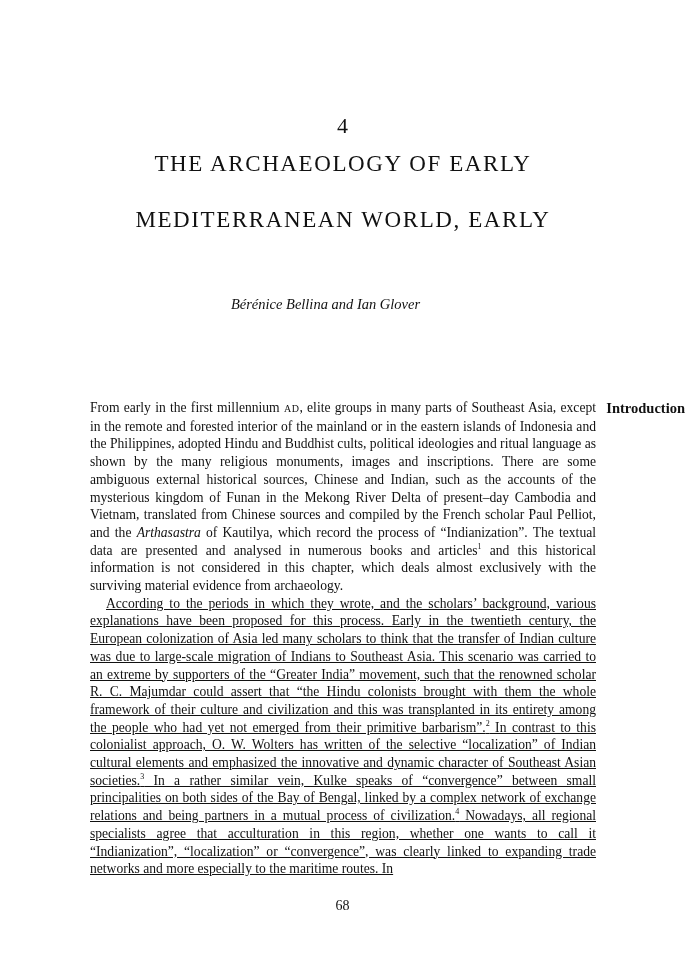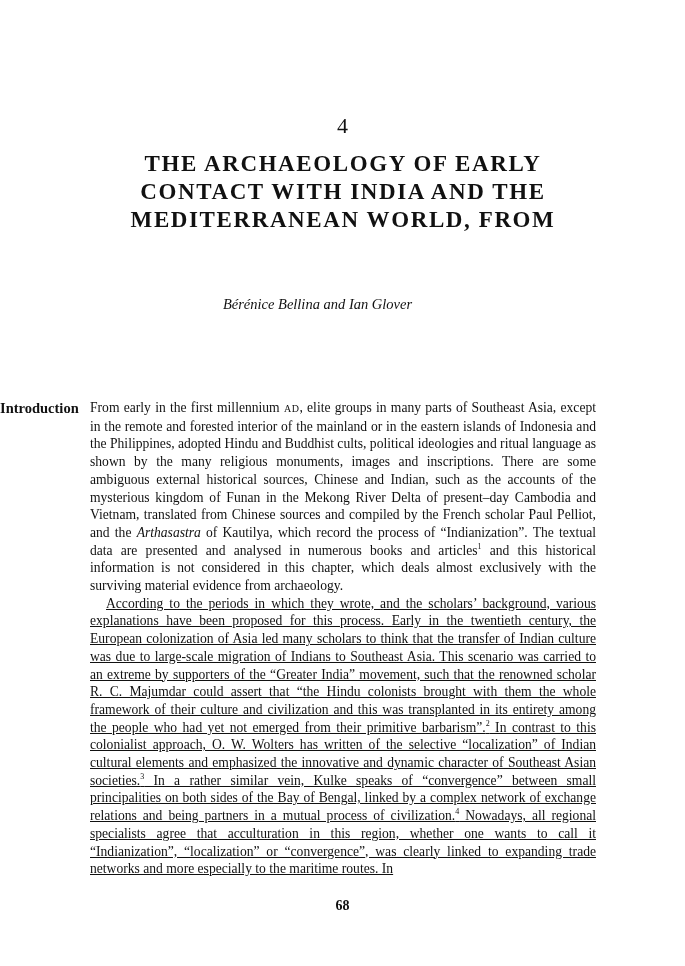--- a/index.html
+++ b/index.html
@@ -1,38 +1,38 @@
 <!DOCTYPE html>
 <html><head>
 <meta charset="utf-8">
 <style>
   html, body { margin: 0; padding: 0; background: #ffffff; }
   body { width: 685px; height: 966px; position: relative; overflow: hidden; color: #111; font-family: "Liberation Serif", "DejaVu Serif", serif; }
   .chapter-num { position: absolute; top: 113px; left: 0; width: 685px; text-align: center; font-size: 22px; }
-  .title { position: absolute; top: 150px; left: 90px; width: 506px; text-align: center; font-size: 23px; line-height: 28px; letter-spacing: 1.6px; font-weight: bold; margin: 0; }
+  .title { position: absolute; top: 150px; left: 90px; width: 506px; text-align: center; font-size: 23px; line-height: 28px; letter-spacing: 1.6px; font-weight: normal; margin: 0; }
   .title .sc { font-size: 15px; letter-spacing: 1px; }
-  .authors { position: absolute; top: 296px; left: 0; width: 635px; text-align: center; font-style: italic; font-size: 14.5px; }
-  .heading { position: absolute; top: 400px; left: 0; width: 685px; text-align: left; font-weight: bold; font-size: 14.5px; }
+  .authors { position: absolute; top: 296px; left: 0; width: 635px; text-align: center; font-style: italic; font-size: 14.5px; padding-left: 8px; }
+  .heading { position: absolute; top: 400px; left: 0; width: 685px; text-align: right; font-weight: bold; font-size: 14.5px; }
   .body { position: absolute; top: 399px; left: 90px; width: 506px; font-size: 13.6px; line-height: 17.7px; text-align: justify; }
   .body p { margin: 0; }
   .body p.indent { text-indent: 16px; text-decoration: underline; }
   .body .sc { font-size: 10px; letter-spacing: 0.5px; }
   sup { font-size: 8px; line-height: 0; vertical-align: super; }
-  .page-num { position: absolute; top: 898px; left: 0; width: 685px; text-align: center; font-size: 14px; font-weight: bold; }
+  .page-num { position: absolute; top: 898px; left: 0; width: 685px; text-align: center; font-size: 14px; }
 </style>
 </head>
 <body>
 
 <div>
   <div class="chapter-num">4</div>
 
   <h1 class="title">
     <span>THE ARCHAEOLOGY OF EARLY</span><br>
-    <span>CONTACT WITH INDIA AND THE</span><br>
-    <span>MEDITERRANEAN WORLD, FROM</span><br>
+    <br>
+    <span>MEDITERRANEAN WORLD, EARLY</span><br>
     <br>
   </h1>
 
   <div class="authors">Bérénice Bellina and Ian Glover</div>
 
   <div class="heading">Introduction</div>
 
   <div class="body">
     <p><span>From early in the first millennium </span><span class="sc">AD</span><span>, elite groups in many parts of Southeast Asia, except in the remote and forested interior of the mainland or in the eastern islands of Indonesia and the Philippines, adopted Hindu and Buddhist cults, political ideologies and ritual language as shown by the many religious monuments, images and inscriptions. There are some ambiguous external historical sources, Chinese and Indian, such as the accounts of the mysterious kingdom of Funan in the Mekong River Delta of present–day Cambodia and Vietnam, translated from Chinese sources and compiled by the French scholar Paul Pelliot, and the </span><i>Arthasastra</i><span> of Kautilya, which record the process of “Indianization”. The textual data are presented and analysed in numerous books and articles</span><sup>1</sup><span> and this historical information is not considered in this chapter, which deals almost exclusively with the surviving material evidence from archaeology.</span></p>
     <p class="indent"><span>According to the periods in which they wrote, and the scholars’ background, various explanations have been proposed for this process. Early in the twentieth century, the European colonization of Asia led many scholars to think that the transfer of Indian culture was due to large-scale migration of Indians to Southeast Asia. This scenario was carried to an extreme by supporters of the “Greater India” movement, such that the renowned scholar R. C. Majumdar could assert that “the Hindu colonists brought with them the whole framework of their culture and civilization and this was transplanted in its entirety among the people who had yet not emerged from their primitive barbarism”.</span><sup>2</sup><span> In contrast to this colonialist approach, O. W. Wolters has written of the selective “localization” of Indian cultural elements and emphasized the innovative and dynamic character of Southeast Asian societies.</span><sup>3</sup><span> In a rather similar vein, Kulke speaks of “convergence” between small principalities on both sides of the Bay of Bengal, linked by a complex network of exchange relations and being partners in a mutual process of civilization.</span><sup>4</sup><span> Nowadays, all regional specialists agree that acculturation in this region, whether one wants to call it “Indianization”, “localization” or “convergence”, was clearly linked to expanding trade networks and more especially to the maritime routes. In</span></p>

